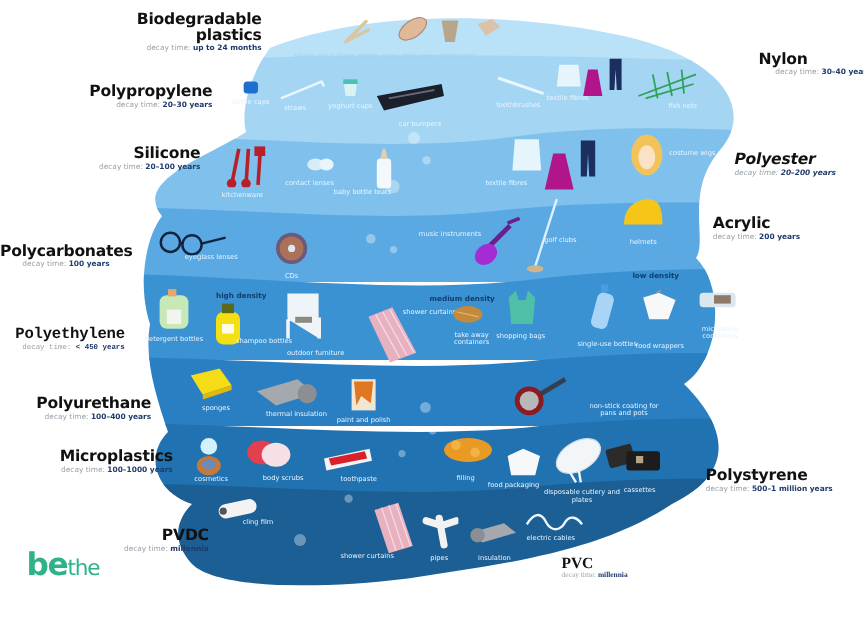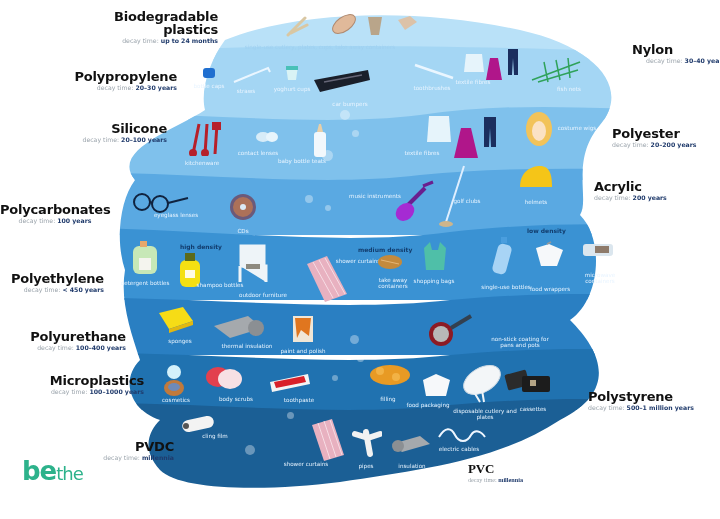--- a/index.html
+++ b/index.html
@@ -65,42 +65,42 @@
     <div class="decay"><span class="dl">decay time:</span> <span class="dv">20–30 years</span></div>
   </div>
   <div class="plastic" style="left:60px;top:122px;width:107px;">
     <div class="name">Silicone</div>
     <div class="decay"><span class="dl">decay time:</span> <span class="dv">20–100 years</span></div>
   </div>
   <div class="plastic" style="left:0px;top:203px;width:110px;text-align:center;">
     <div class="name">Polycarbonates</div>
     <div class="decay"><span class="dl">decay time:</span> <span class="dv">100 years</span></div>
   </div>
-  <div class="plastic" style="left:0px;top:272px;width:104px;">
+  <div class="plastic" style="left:0px;top:272px;width:104px;font-family:Liberation Mono, monospace;">
     <div class="name">Polyethylene</div>
     <div class="decay"><span class="dl">decay time:</span> <span class="dv">&lt; 450 years</span></div>
   </div>
   <div class="plastic" style="left:20px;top:330px;width:106px;">
     <div class="name">Polyurethane</div>
     <div class="decay"><span class="dl">decay time:</span> <span class="dv">100–400 years</span></div>
   </div>
   <div class="plastic" style="left:30px;top:374px;width:114px;">
     <div class="name">Microplastics</div>
     <div class="decay"><span class="dl">decay time:</span> <span class="dv">100–1000 years</span></div>
   </div>
   <div class="plastic" style="left:90px;top:440px;width:84px;">
     <div class="name">PVDC</div>
     <div class="decay"><span class="dl">decay time:</span> <span class="dv">millennia</span></div>
   </div>
 
   <div class="plastic right" style="left:590px;top:43px;margin-left:42px;">
     <div class="name">Nylon</div>
     <div class="decay" style="margin-left:14px"><span class="dl">decay time:</span> <span class="dv">30–40 years</span></div>
   </div>
-  <div class="plastic right" style="left:612px;top:127px;">
+  <div class="plastic right" style="left:612px;top:127px;font-style:italic;">
     <div class="name">Polyester</div>
     <div class="decay"><span class="dl">decay time:</span> <span class="dv">20–200 years</span></div>
   </div>
   <div class="plastic right" style="left:594px;top:180px;">
     <div class="name">Acrylic</div>
     <div class="decay"><span class="dl">decay time:</span> <span class="dv">200 years</span></div>
   </div>
   <div class="plastic right" style="left:588px;top:390px;">
     <div class="name">Polystyrene</div>
     <div class="decay"><span class="dl">decay time:</span> <span class="dv">500–1 million years</span></div>

